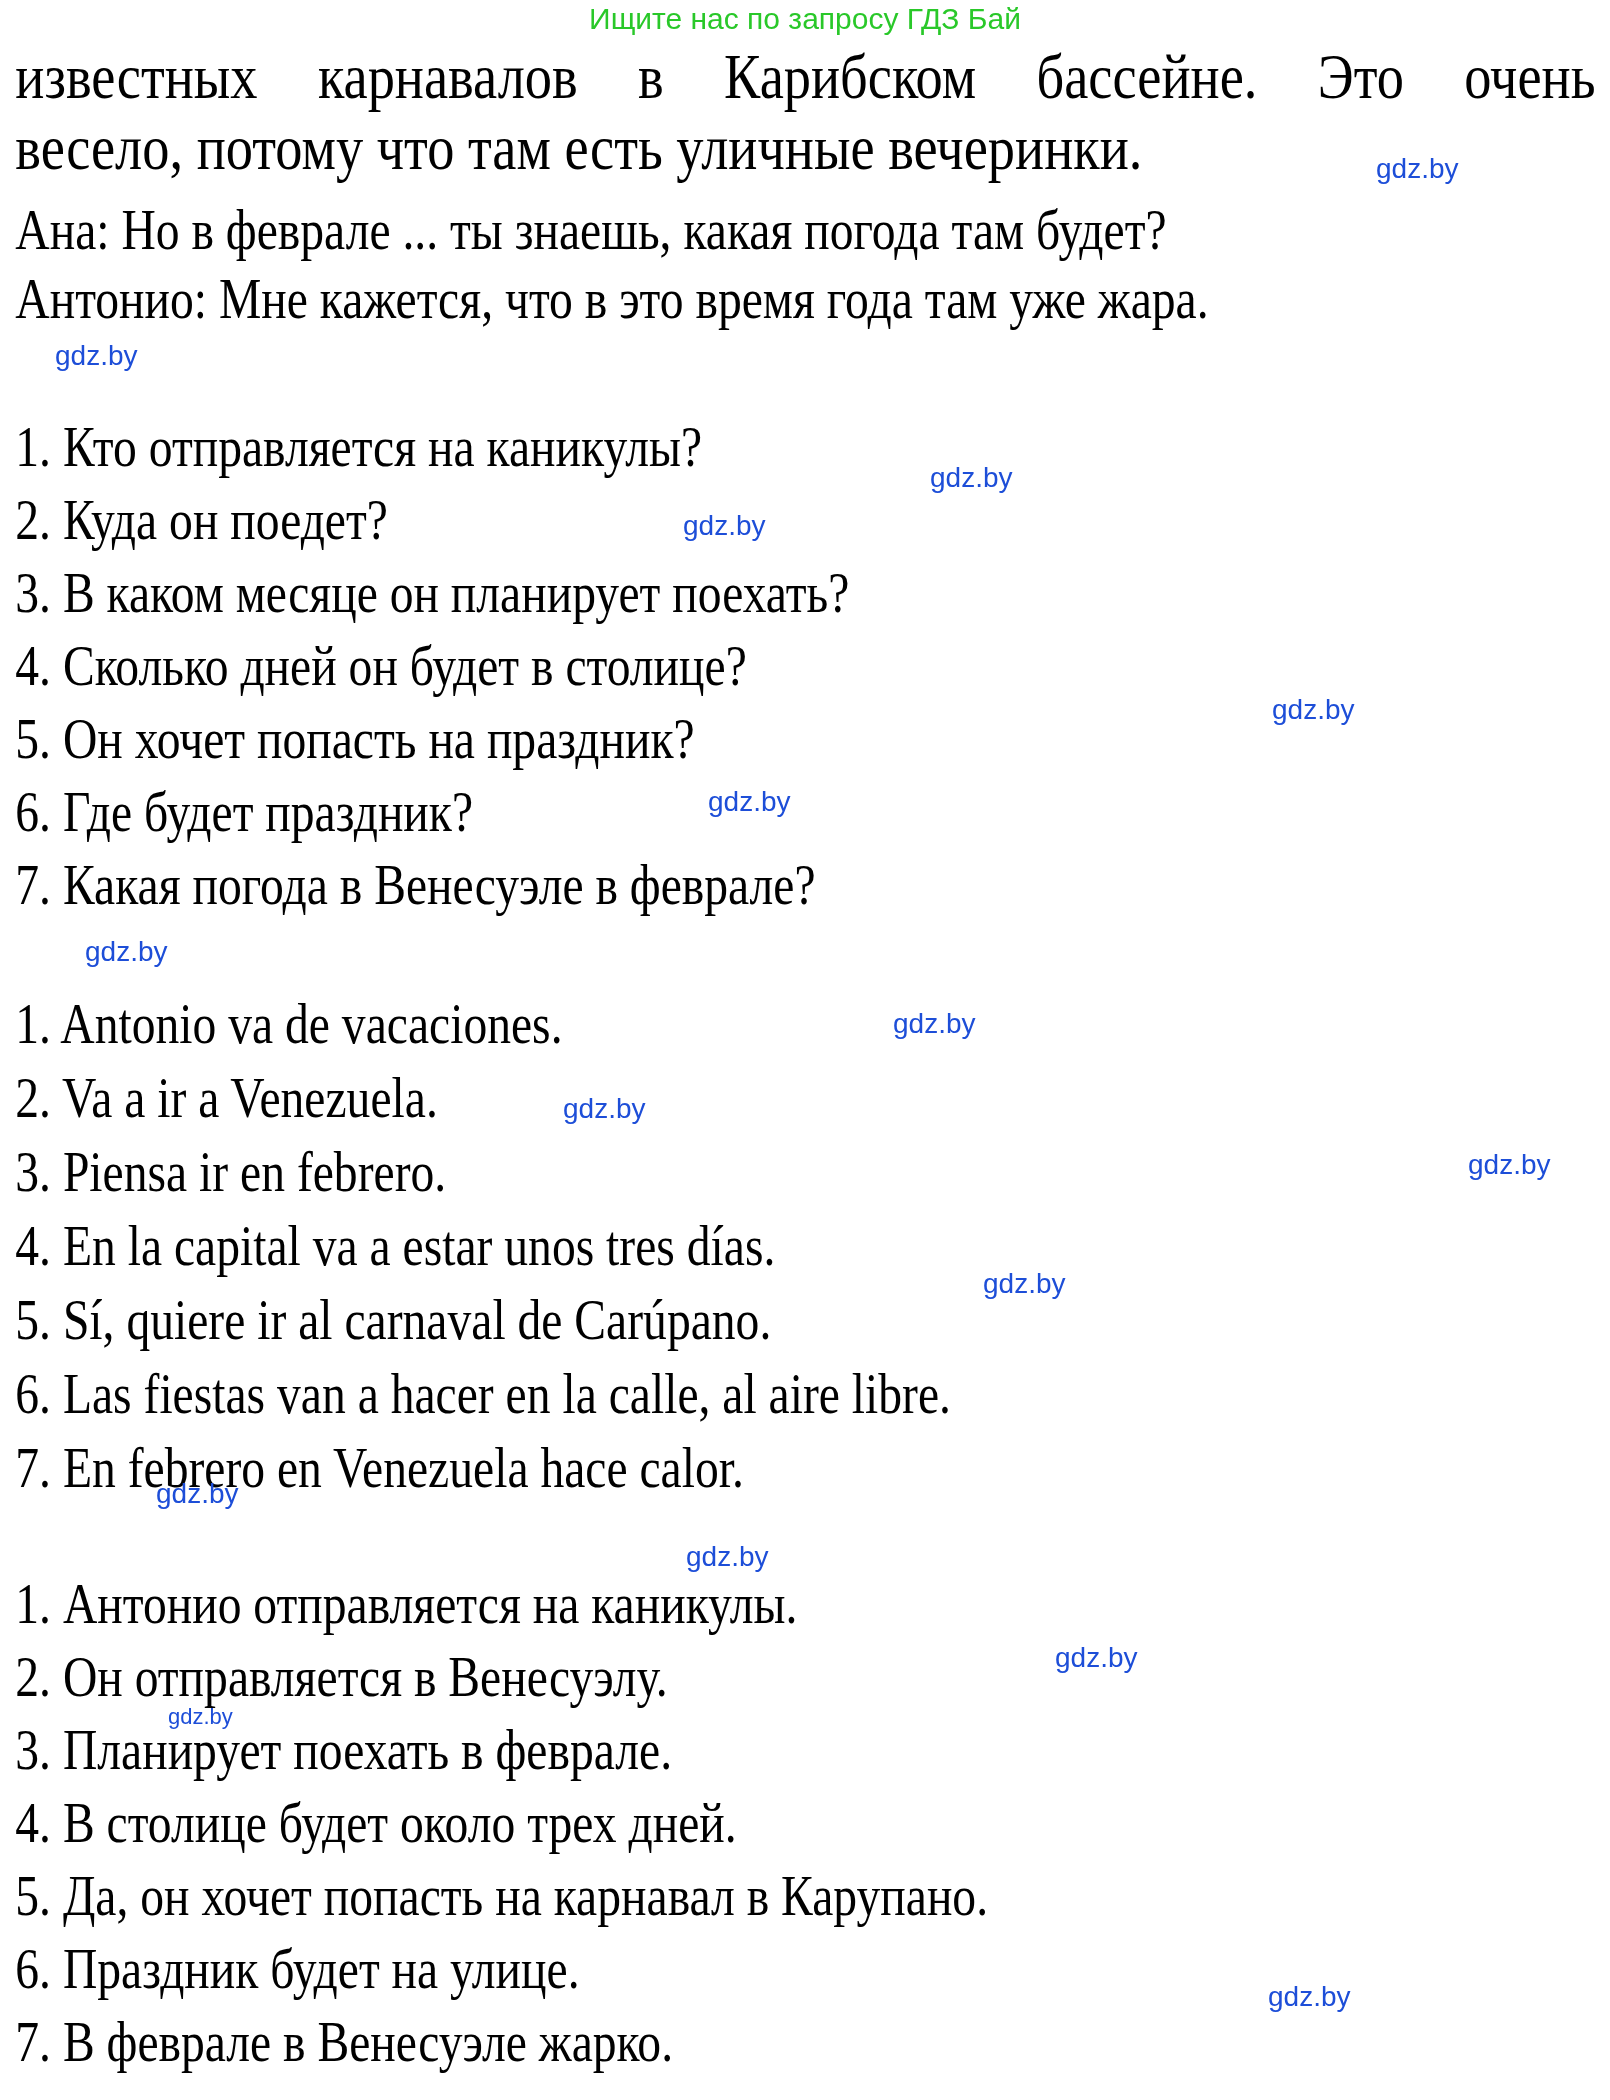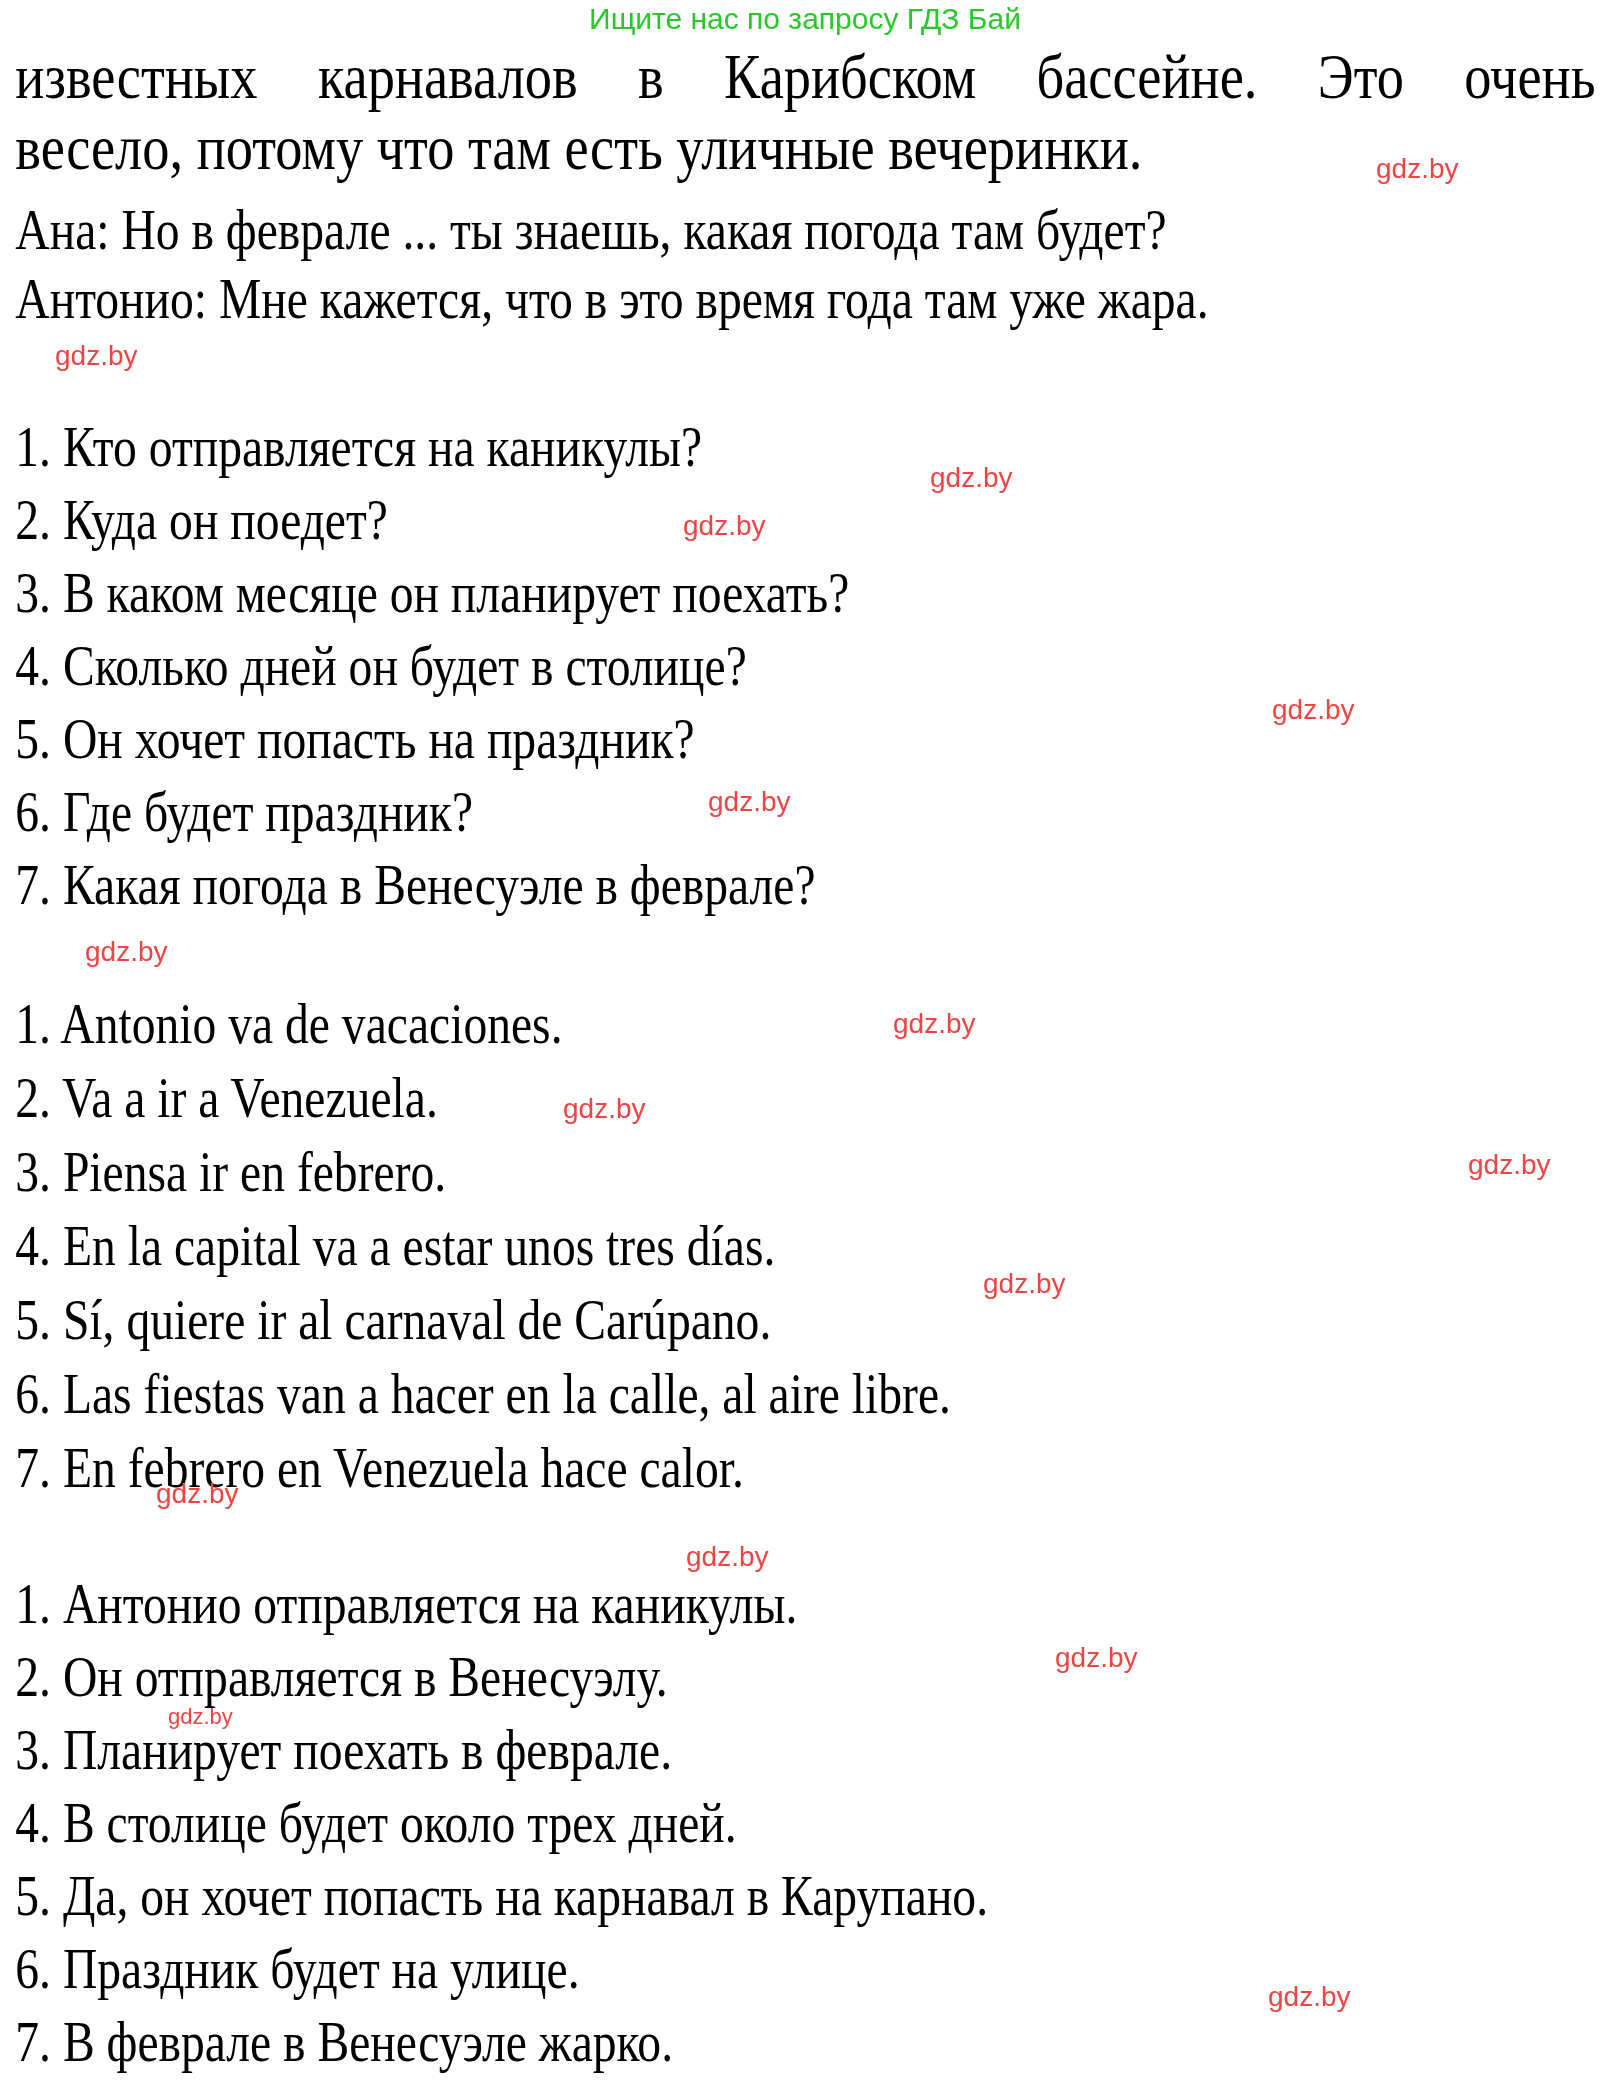--- a/index.html
+++ b/index.html
@@ -46,21 +46,21 @@
     width: 1859px;
     text-align: justify;
     text-align-last: justify;
   }
   
   .wm {
     position: absolute;
     font-family: "Liberation Sans", "DejaVu Sans", sans-serif;
     font-size: 28px;
     line-height: 1;
-    color: #ef4444;
+    color: #1d4ed8;
     white-space: nowrap;
   }
   .wm.small { font-size: 22px; }
   
   .footer {
     position: absolute;
     top: 2060px; left: 0;
     width: 100%;
     text-align: center;
     font-family: "Liberation Sans", "DejaVu Sans", sans-serif;

